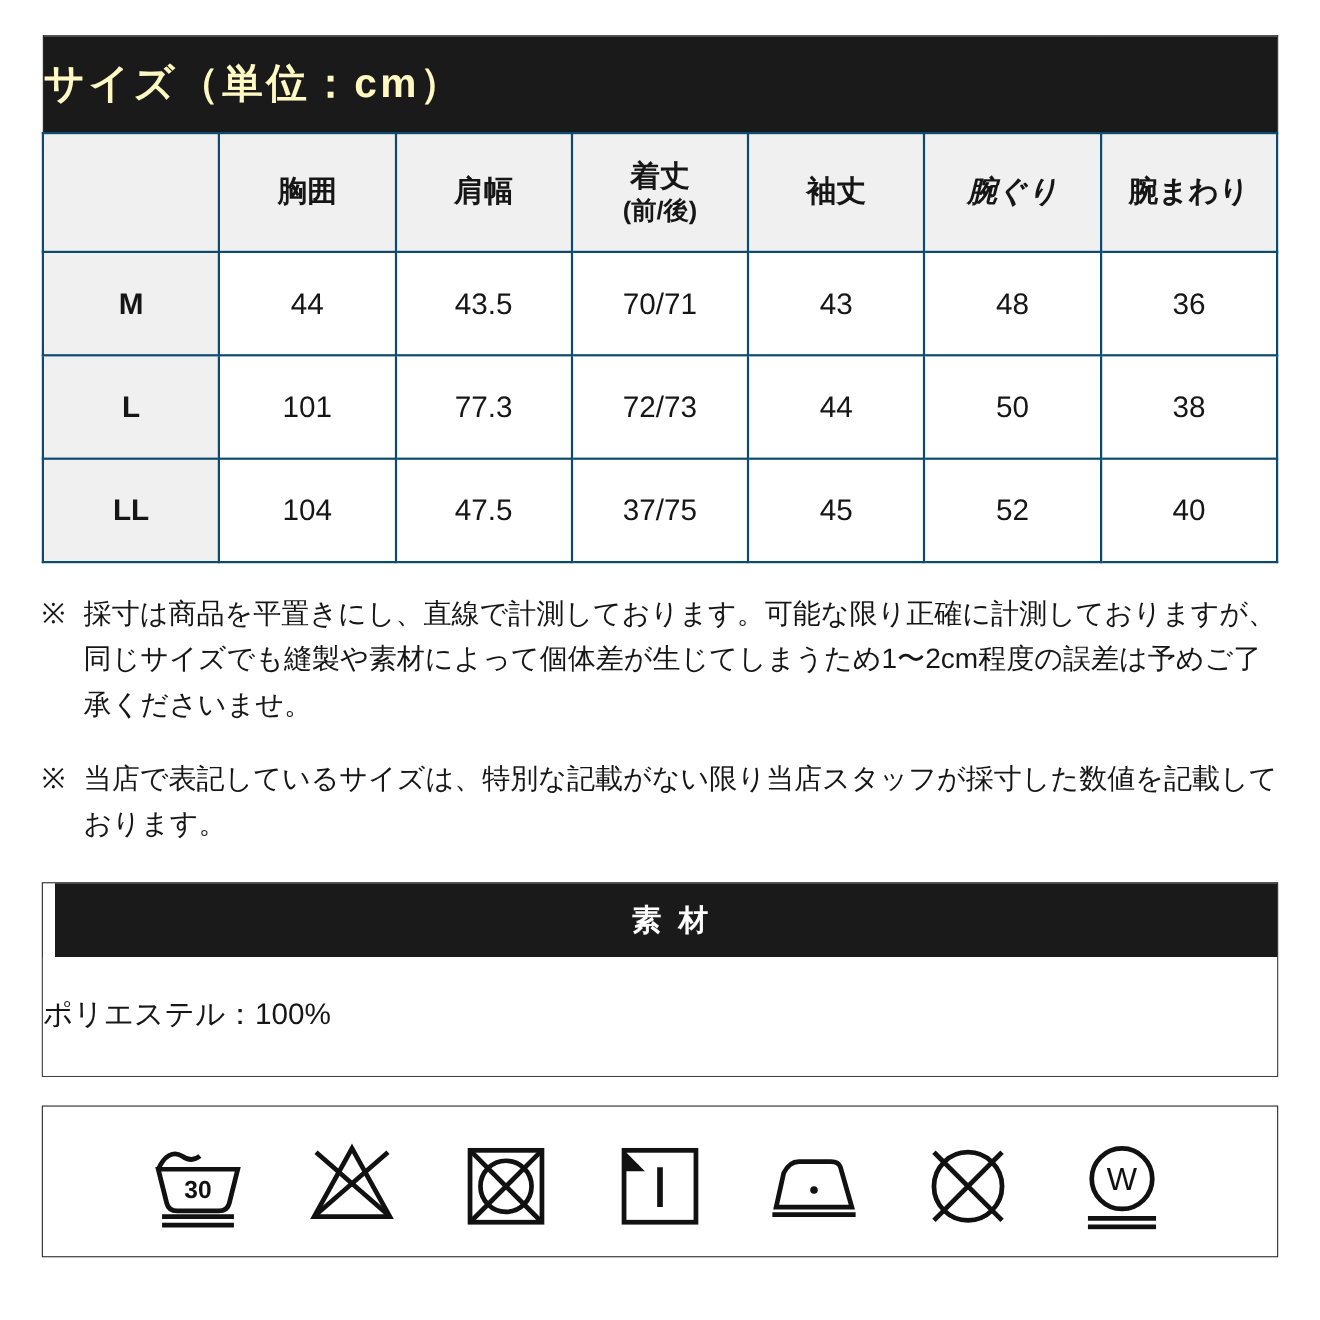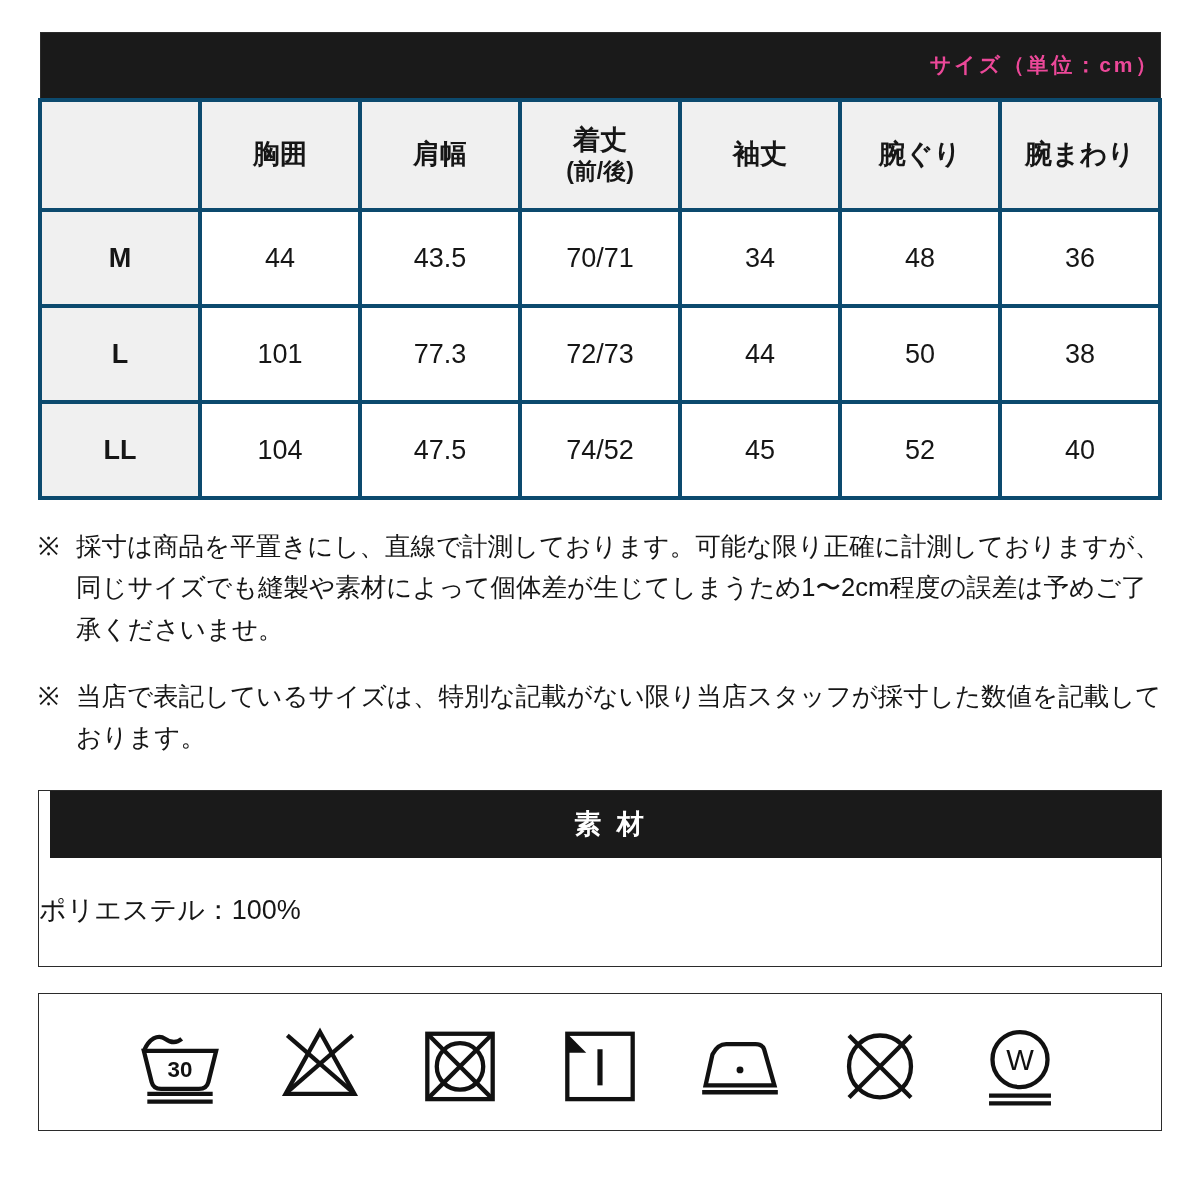--- a/index.html
+++ b/index.html
@@ -24,30 +24,30 @@
 
   
   .size-table {
     width: 1124px;
     border-collapse: collapse;
     table-layout: fixed;
     border: 1px solid #2b2b2b;
   }
   .size-table .title-bar td {
     background: #1a1a1a;
-    color: #ec4899;
-    text-align: right;
-    font-size: 21px;
+    color: #fef9c3;
+    text-align: left;
+    font-size: 37px;
     font-weight: bold;
     letter-spacing: 3px;
     padding: 18px 0 19px 0;
     border: none;
   }
   .size-table th, .size-table td {
-    border: 4px solid #0c4a6e;
+    border: 2px solid #0c4a6e;
     text-align: center;
     font-size: 27px;
     color: #161616;
   }
   .size-table thead.head-row th {
     background: #f0f0f0;
     font-weight: bold;
     padding: 14px 0;
     height: 78px;
     vertical-align: middle;
@@ -70,21 +70,21 @@
     display: block;
     font-size: 23px;
     font-weight: bold;
     margin-top: 1px;
   }
   .col-label { width: 124px; }
   .col-2 { width: 172px; }
   .col-3 { width: 152px; }
   .col-4 { width: 182px; }
   .col-5 { width: 152px; }
-  .col-6 { width: 172px; }
+  .col-6 { width: 172px; font-style: italic; }
   .col-7 { width: 170px; }
 
   
   .notes {
     margin-top: 26px;
     width: 1124px;
   }
   .note {
     font-size: 25.5px;
     line-height: 1.62;
@@ -167,38 +167,38 @@
         <th class="col-6">腕ぐり</th>
         <th class="col-7">腕まわり</th>
       </tr>
     </thead>
     <tbody>
       <tr>
         <td class="rowlabel">M</td>
         <td>44</td>
         <td>43.5</td>
         <td>70/71</td>
-        <td>34</td>
+        <td>43</td>
         <td>48</td>
         <td>36</td>
       </tr>
       <tr>
         <td class="rowlabel">L</td>
         <td>101</td>
         <td>77.3</td>
         <td>72/73</td>
         <td>44</td>
         <td>50</td>
         <td>38</td>
       </tr>
       <tr>
         <td class="rowlabel">LL</td>
         <td>104</td>
         <td>47.5</td>
-        <td>74/52</td>
+        <td>37/75</td>
         <td>45</td>
         <td>52</td>
         <td>40</td>
       </tr>
     </tbody>
   </table>
 
   <div class="notes">
     <div class="note">
       <span class="marker">※</span>

